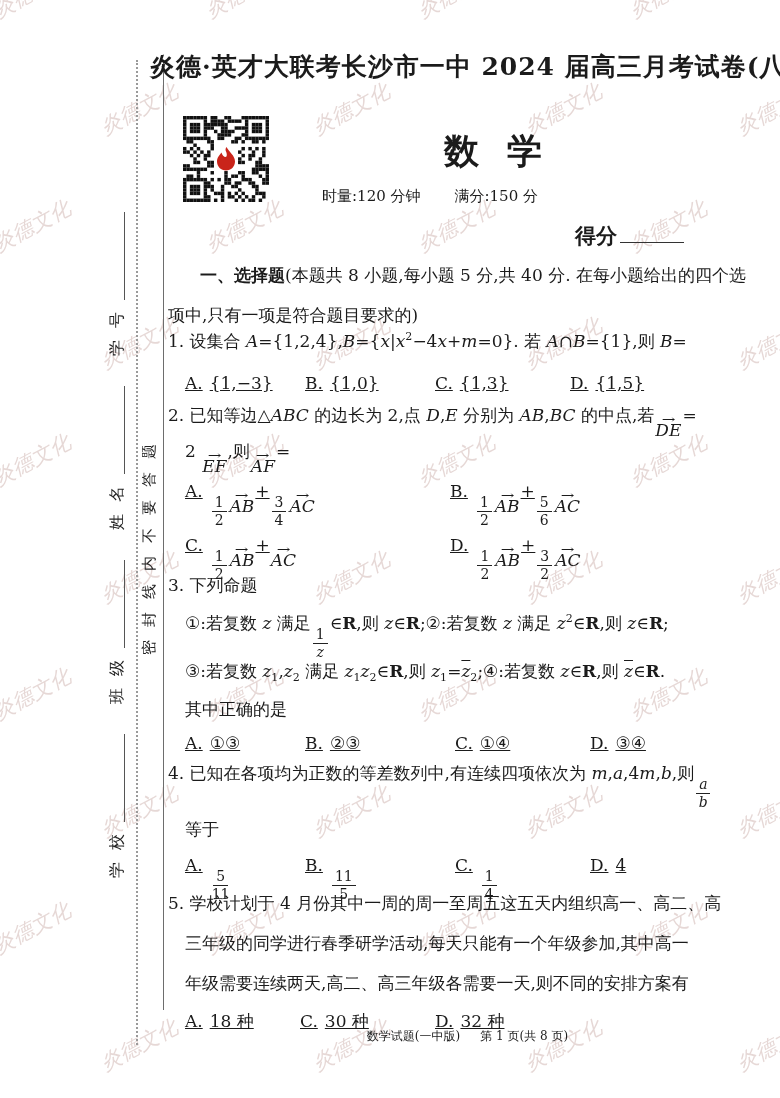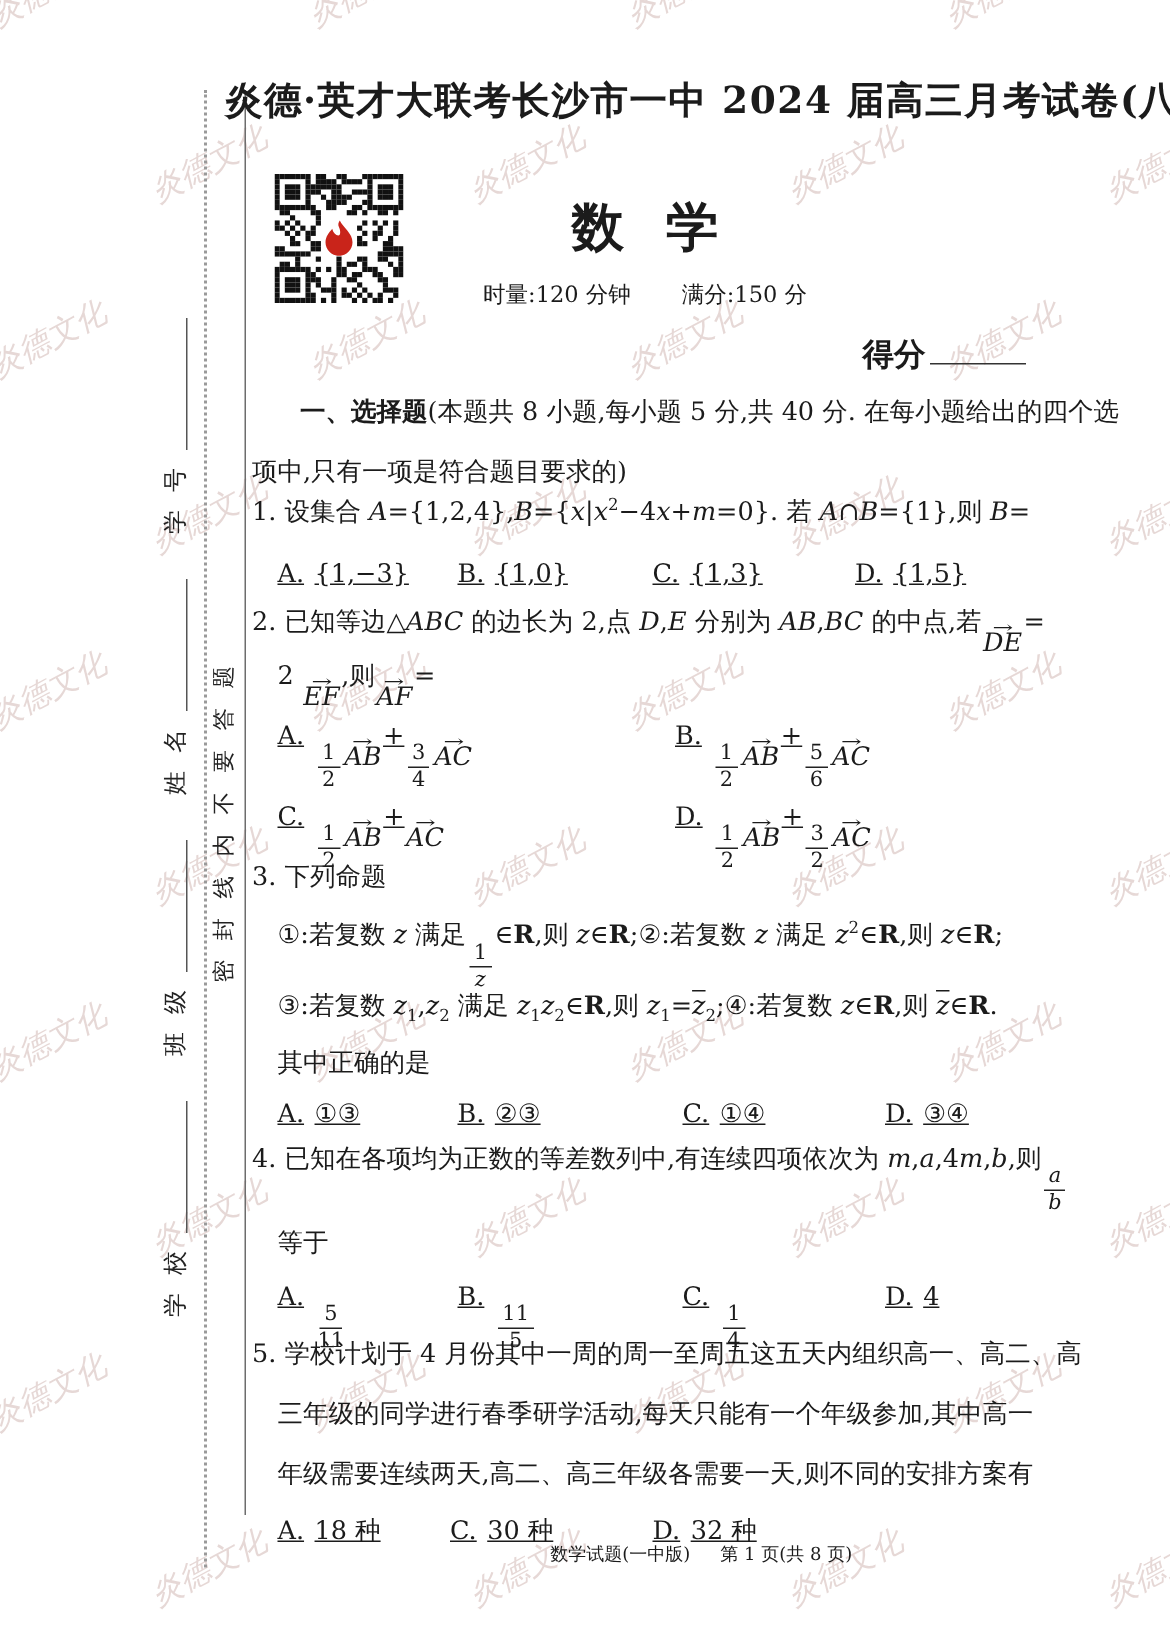--- a/index.html
+++ b/index.html
@@ -18,21 +18,21 @@
   .field{display:flex;align-items:flex-end;}
   .flabel{letter-spacing:12px;}
   .fblank{display:inline-block;width:88px;height:3px;border-bottom:1.2px solid #555;margin:0 0 3px 0;}
   .seal-rot{position:absolute;left:140px;top:655px;width:245px;height:20px;
       transform:rotate(-90deg);transform-origin:0 0;font-size:15px;letter-spacing:13px;
       white-space:nowrap;color:#222;}
   
   .title{position:absolute;left:150px;top:50px;width:620px;text-align:center;
       font-size:25px;font-weight:bold;letter-spacing:1px;white-space:nowrap;}
   .qr{position:absolute;left:183px;top:116px;width:86px;height:86px;}
-  .subject{position:absolute;left:290px;top:128px;width:280px;text-align:center;
+  .subject{position:absolute;left:290px;top:128px;width:280px;text-align:right;
       font-size:35px;font-weight:bold;letter-spacing:28px;text-indent:28px;}
   .meta{position:absolute;left:230px;top:187px;width:400px;display:flex;justify-content:center;
       gap:34px;font-size:15px;white-space:nowrap;}
   .score{position:absolute;left:575px;top:222px;font-size:21px;font-weight:bold;}
   .score-blank{display:inline-block;width:64px;height:3px;border-bottom:1.2px solid #333;margin-left:3px;}
   
   .section{position:absolute;left:168px;top:262px;width:600px;font-size:17px;}
   .sec-line{position:absolute;left:0;white-space:nowrap;line-height:26px;}
   .sec-bold{font-weight:bold;margin-left:32px;}
   

